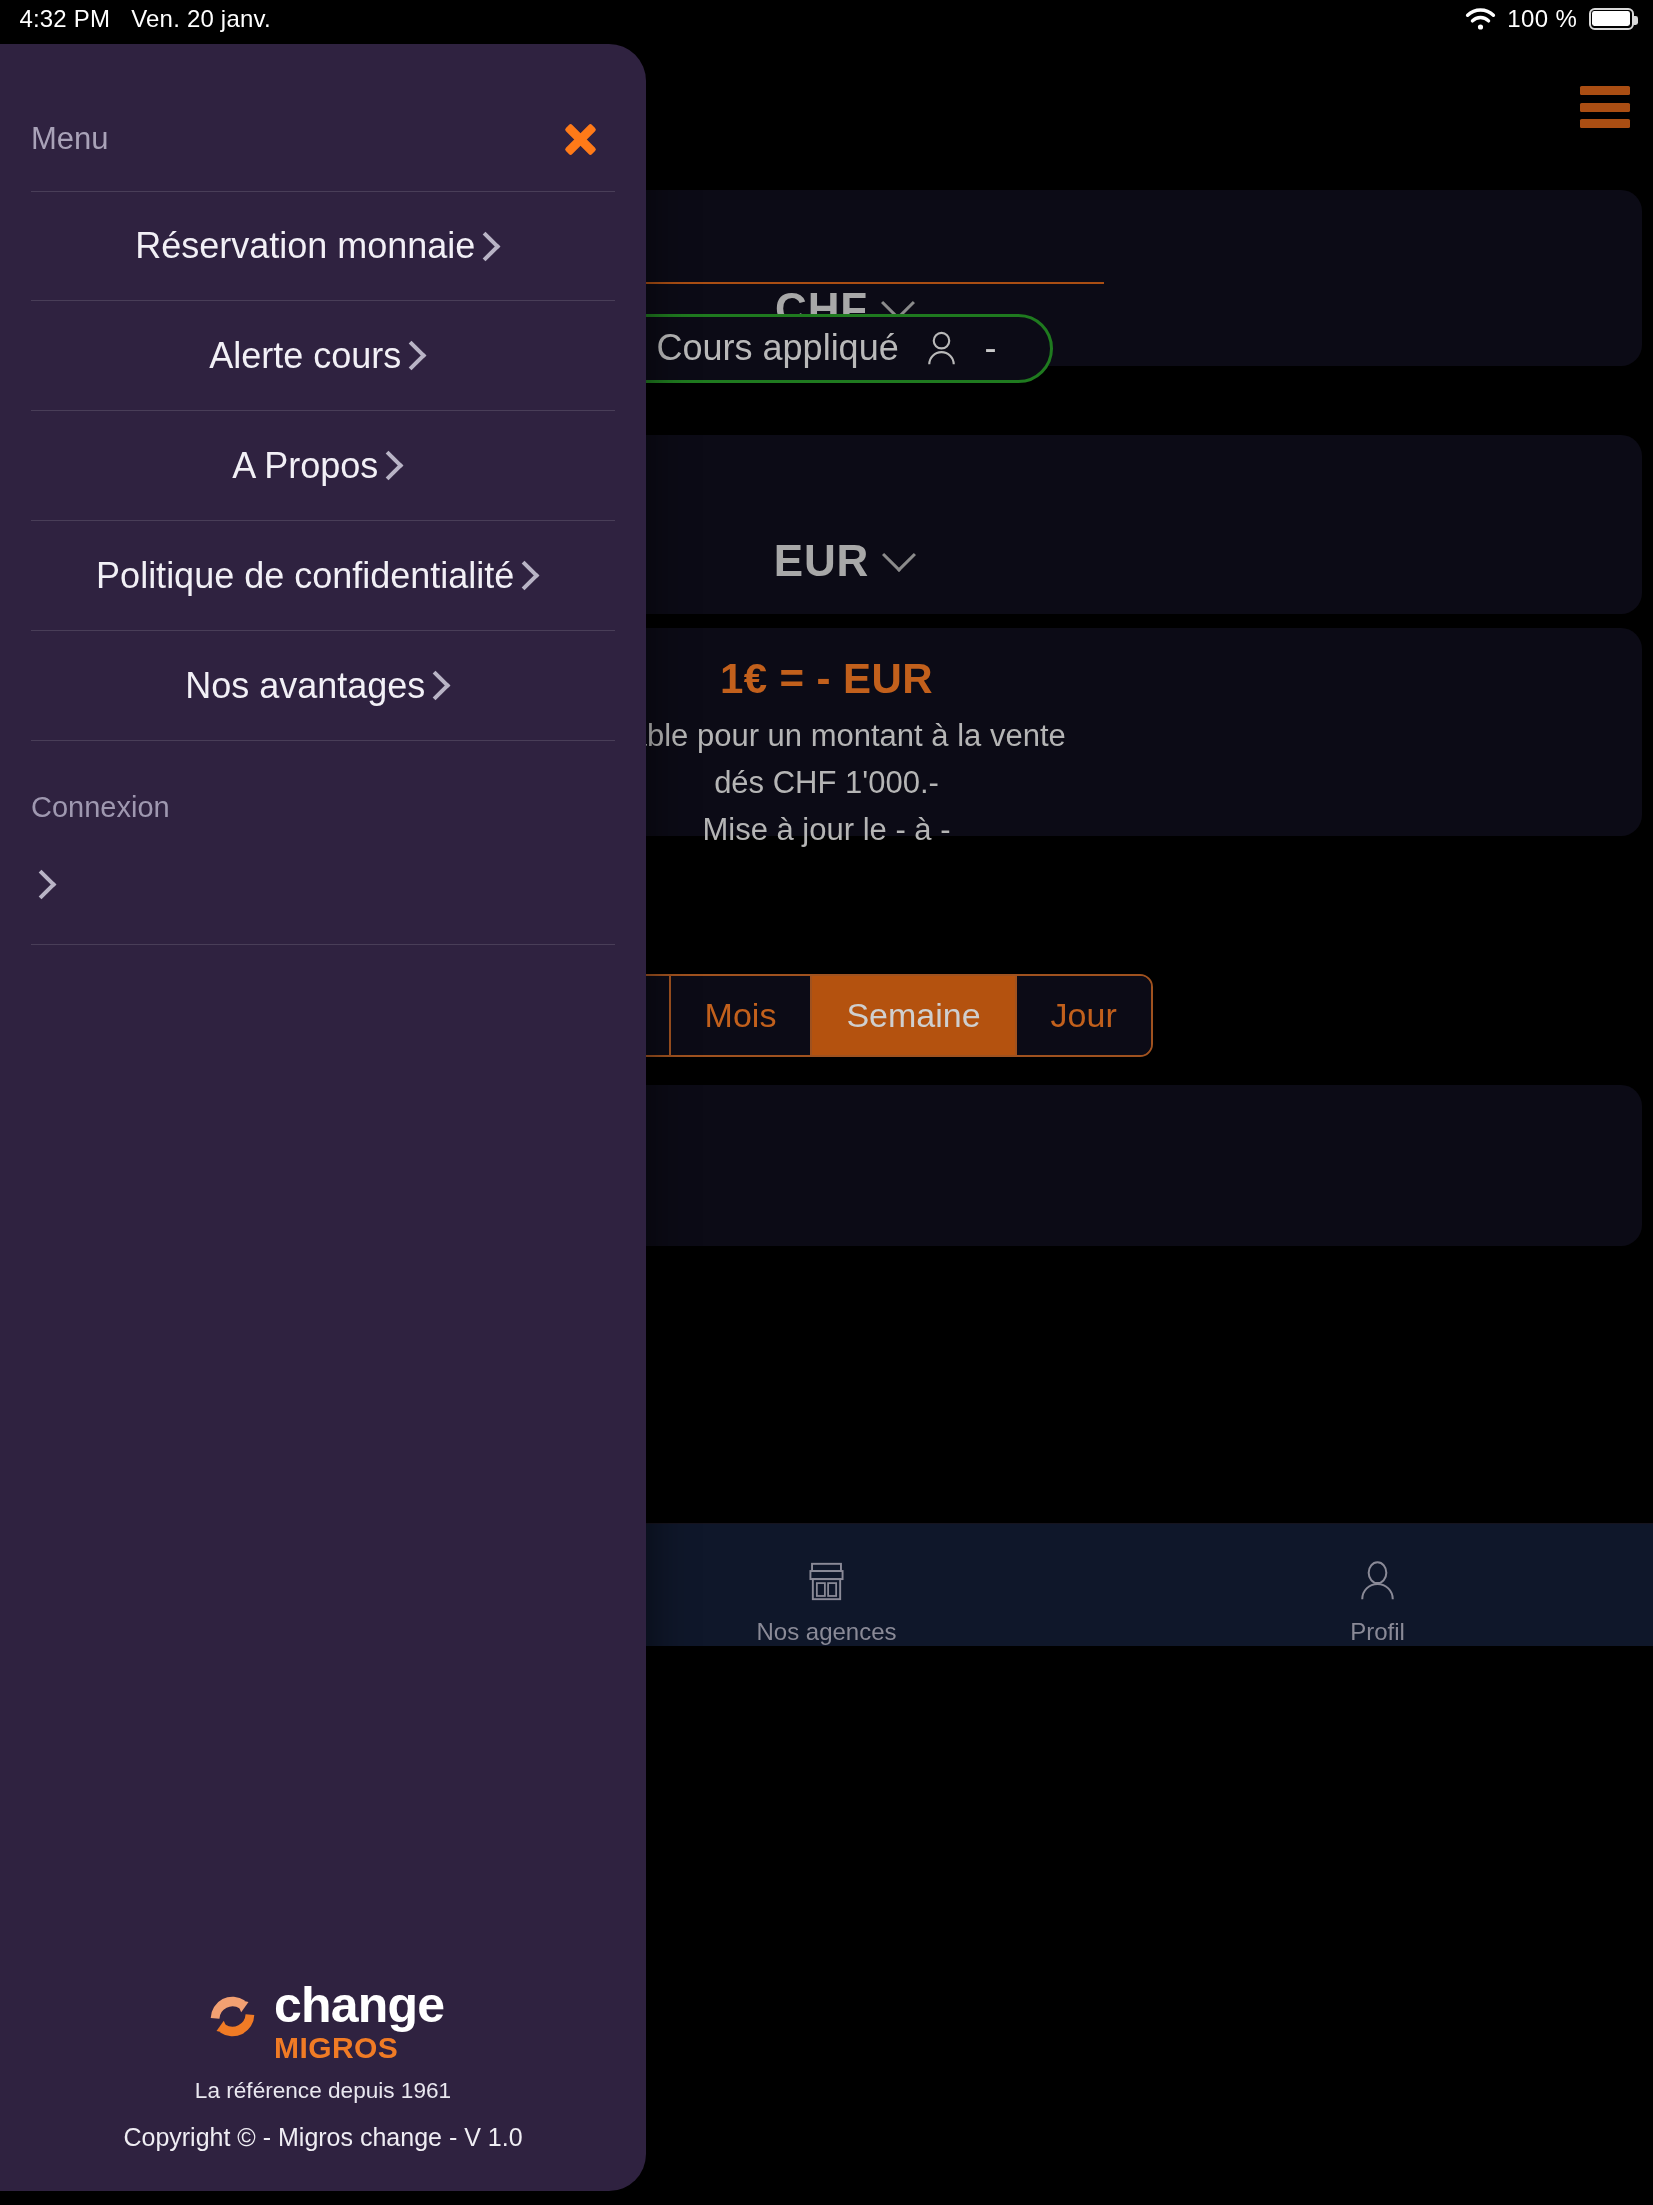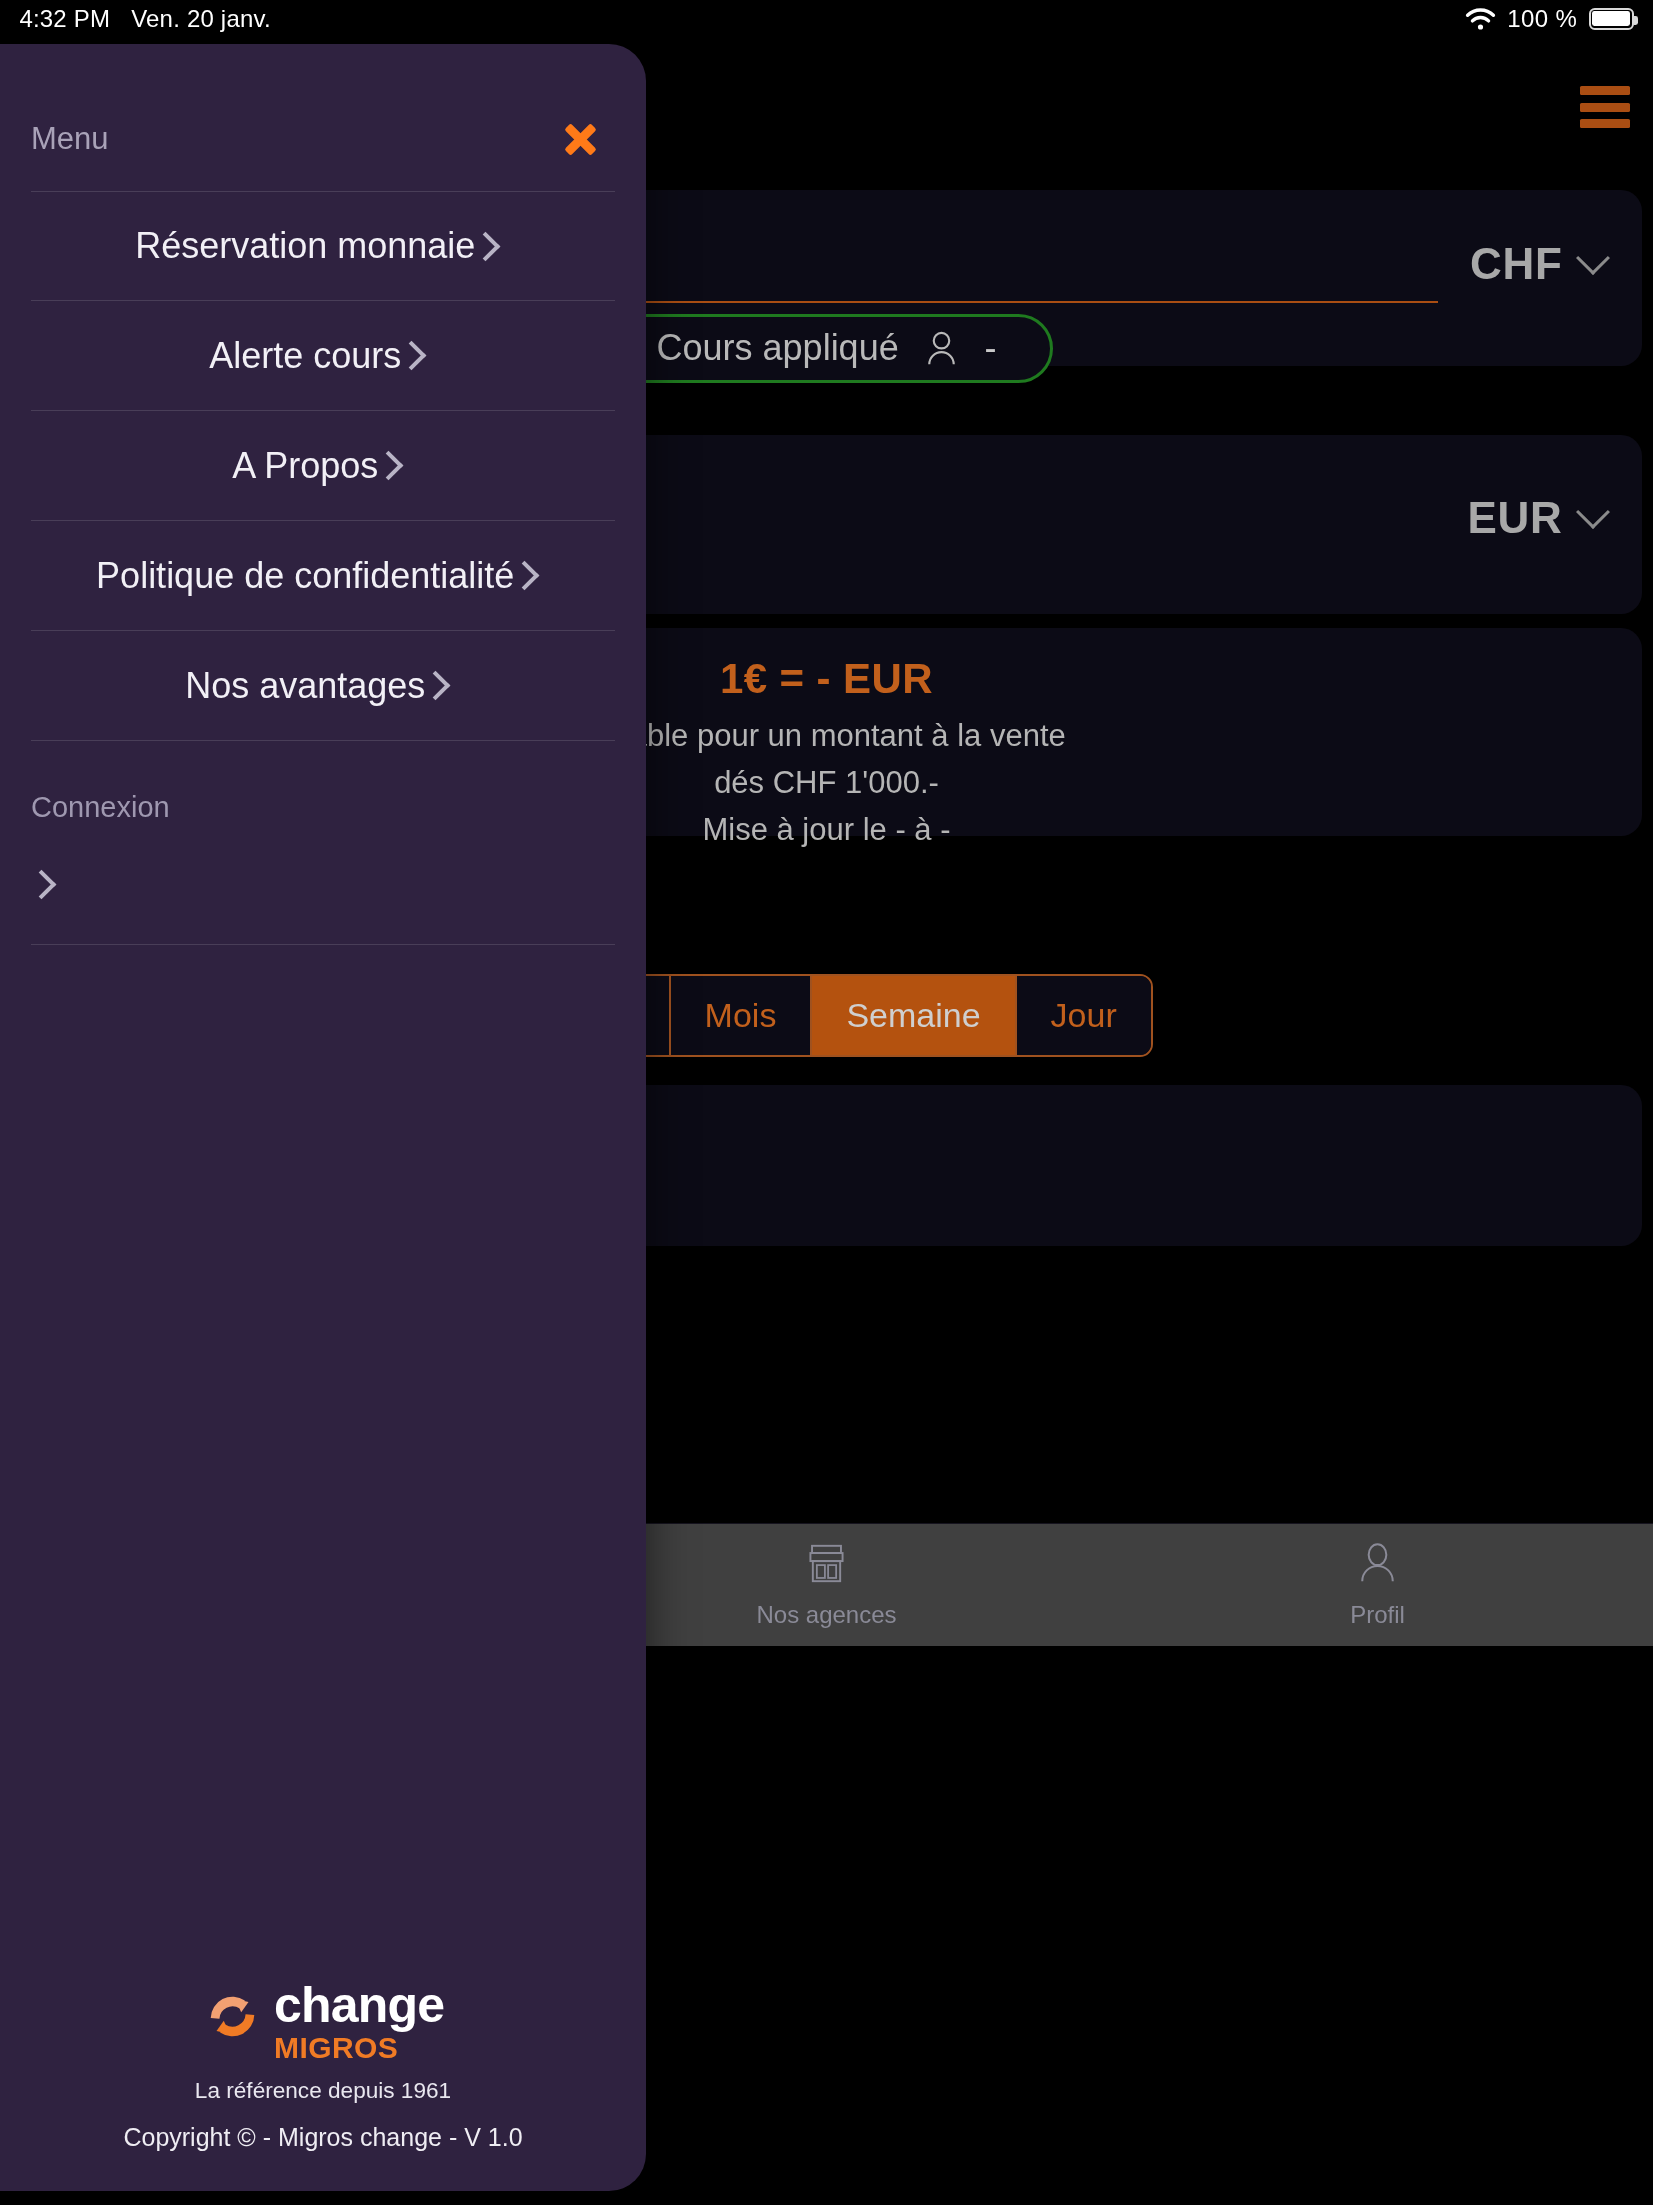--- a/index.html
+++ b/index.html
@@ -40,21 +40,21 @@
                display:flex; flex-direction:column; justify-content:space-between; }
   .hamburger span { display:block; height:9px; background:#aa4e13; border-radius:1.6px; }
 
   .appbody { position:absolute; left:0; right:0; top:139px; bottom:123px; background:#000; padding: 0 11.3px; }
 
   .card { background:#0c0b16; border-radius: 21px; position:relative; }
   .card.c1 { height: 176px; margin-top: 6.5px; }
   .card.c2 { height: 179px; margin-top: 14.5px; }
   .card.c3 { height: 208px; margin-top: 14.5px; }
 
-  .amount-row { position:absolute; left: 37px; right: 37px; top: 36px; display:flex; align-items:center; justify-content:flex-start; }
+  .amount-row { position:absolute; left: 37px; right: 37px; top: 36px; display:flex; align-items:center; justify-content:flex-start;flex-direction:column; }
   .amount-input { flex:1; border:none; outline:none; background:transparent;
                   border-bottom: 2.4px solid #aa4e13; height: 77px; color:#d8d8d8; font-size: 42px;
                   font-family:"Liberation Sans",sans-serif; padding: 0 6.5px 8px 6.5px; }
   .amount-input.noline { border-bottom: none; }
   .cur-sel { display:flex; align-items:center; gap:18px; margin-left: 32px; }
   .cur-code { font-size: 44px; font-weight:700; color:#a8a8a8; letter-spacing:0.8px; }
   .chev-down { width: 24px; height: 24px; border-right: 3.2px solid #8b8b8b; border-bottom: 3.2px solid #8b8b8b;
                transform: rotate(45deg); margin-top:-11.3px; }
 
   .pill-row { position:absolute; left: 0; right: 0; top: 69px; display:flex; justify-content:center; }
@@ -72,22 +72,22 @@
   .seg-wrap { position:absolute; left: 0; right:0; top: 791px; display:flex; justify-content:center; }
   .segmented { display:flex; border: 2.4px solid #a0521f; border-radius: 13px; overflow:hidden; background:#0c0b16; }
   .seg { padding: 0 34px; height: 79px; display:flex; align-items:center; justify-content:center;
          font-size: 34px; color:#c2601c; border-right: 2.4px solid #a0521f; background:#0c0b16; }
   .seg:last-child { border-right: none; }
   .seg.active { background:#b4520f; color:#cfcfcf; }
 
   .chart-card { position:absolute; left: 11.3px; right: 11.3px; top: 888px; height: 178px; background:#0c0b16; border-radius: 21px; }
 
   
-  .bottomnav { position:absolute; left:0; right:0; bottom:0; height: 123px; background:#404040;
-               display:flex; align-items:center; justify-content:space-around; border-top:0.8px solid #16141f; z-index:12;}
+  .bottomnav { position:absolute; left:0; right:0; bottom:0; height: 123px; background:#0f172a;
+               display:flex; align-items:flex-end; justify-content:space-around; border-top:0.8px solid #16141f; z-index:12;}
   .navitem { display:flex; flex-direction:column; align-items:center; gap: 11.3px; width: 242px; }
   .navitem .nlabel { font-size: 24px; color:#8a8a97; }
 
   
   .drawer {
     position:absolute; left:0; top: 44px; width: 646px; height: 2147px;
     background: #2f2240;
     border-top-right-radius: 37px; border-bottom-right-radius: 37px;
     z-index: 30;
     box-shadow: 0 0 48px rgba(0,0,0,.55);

